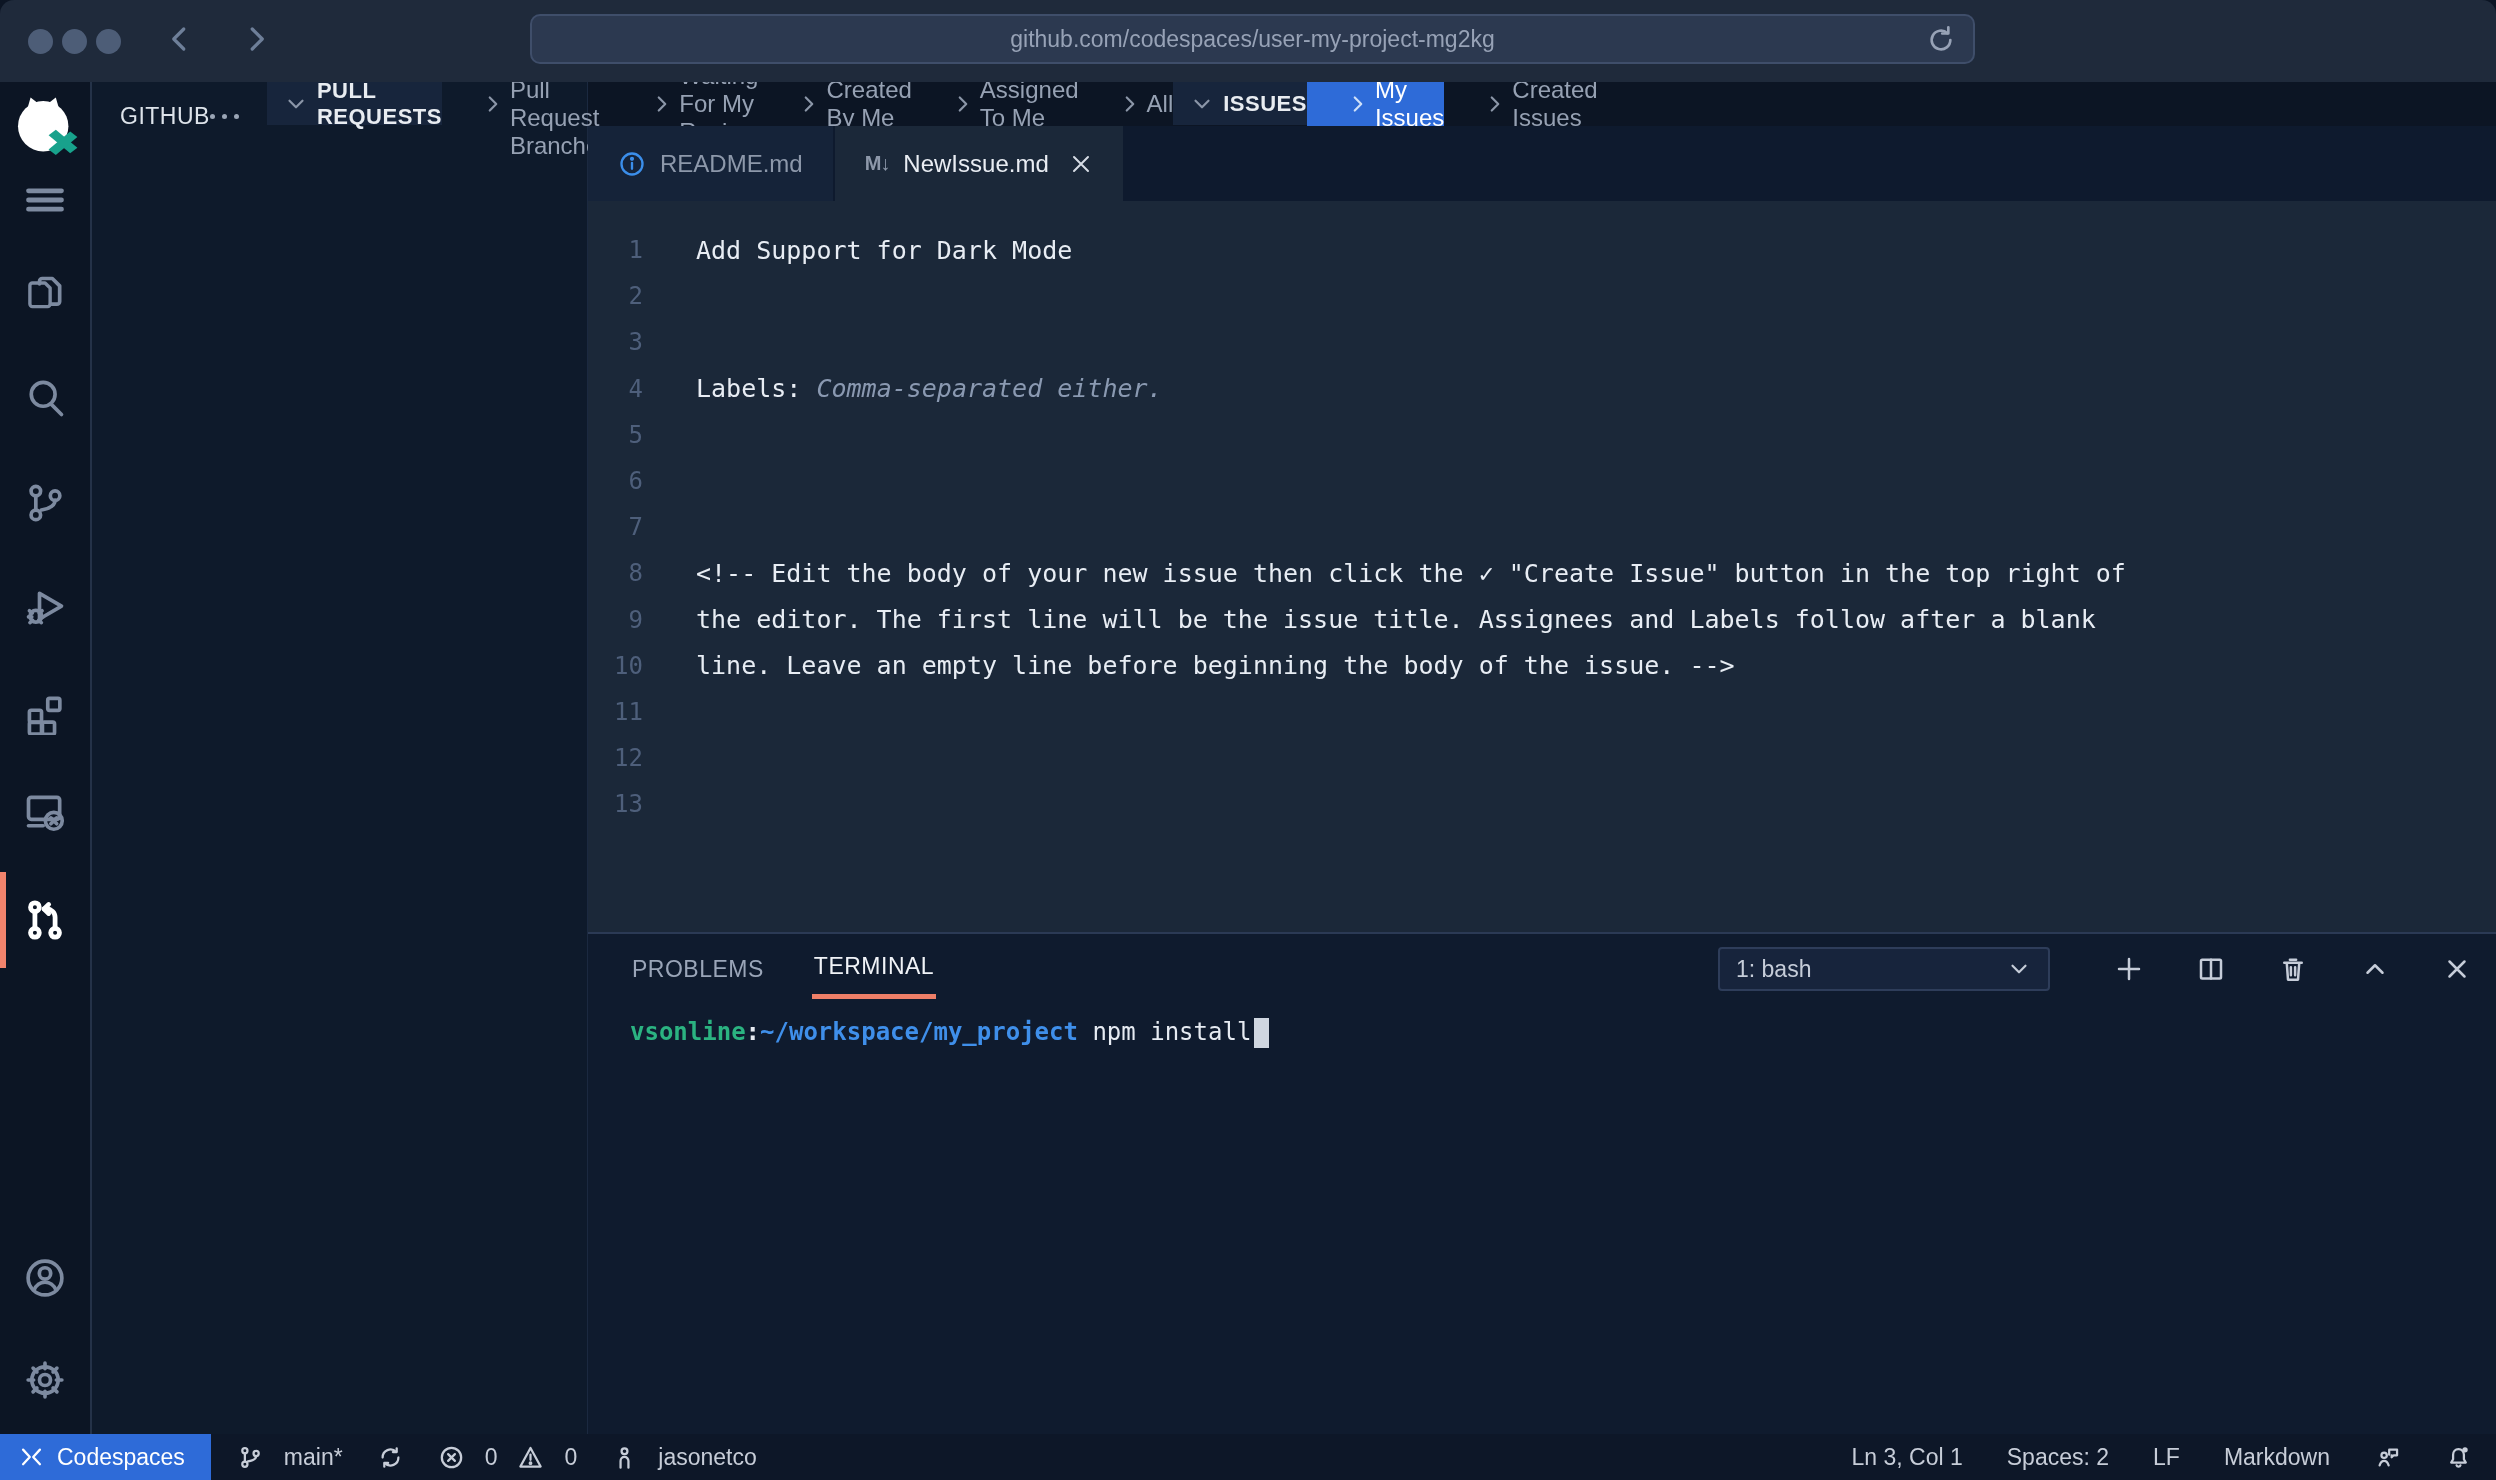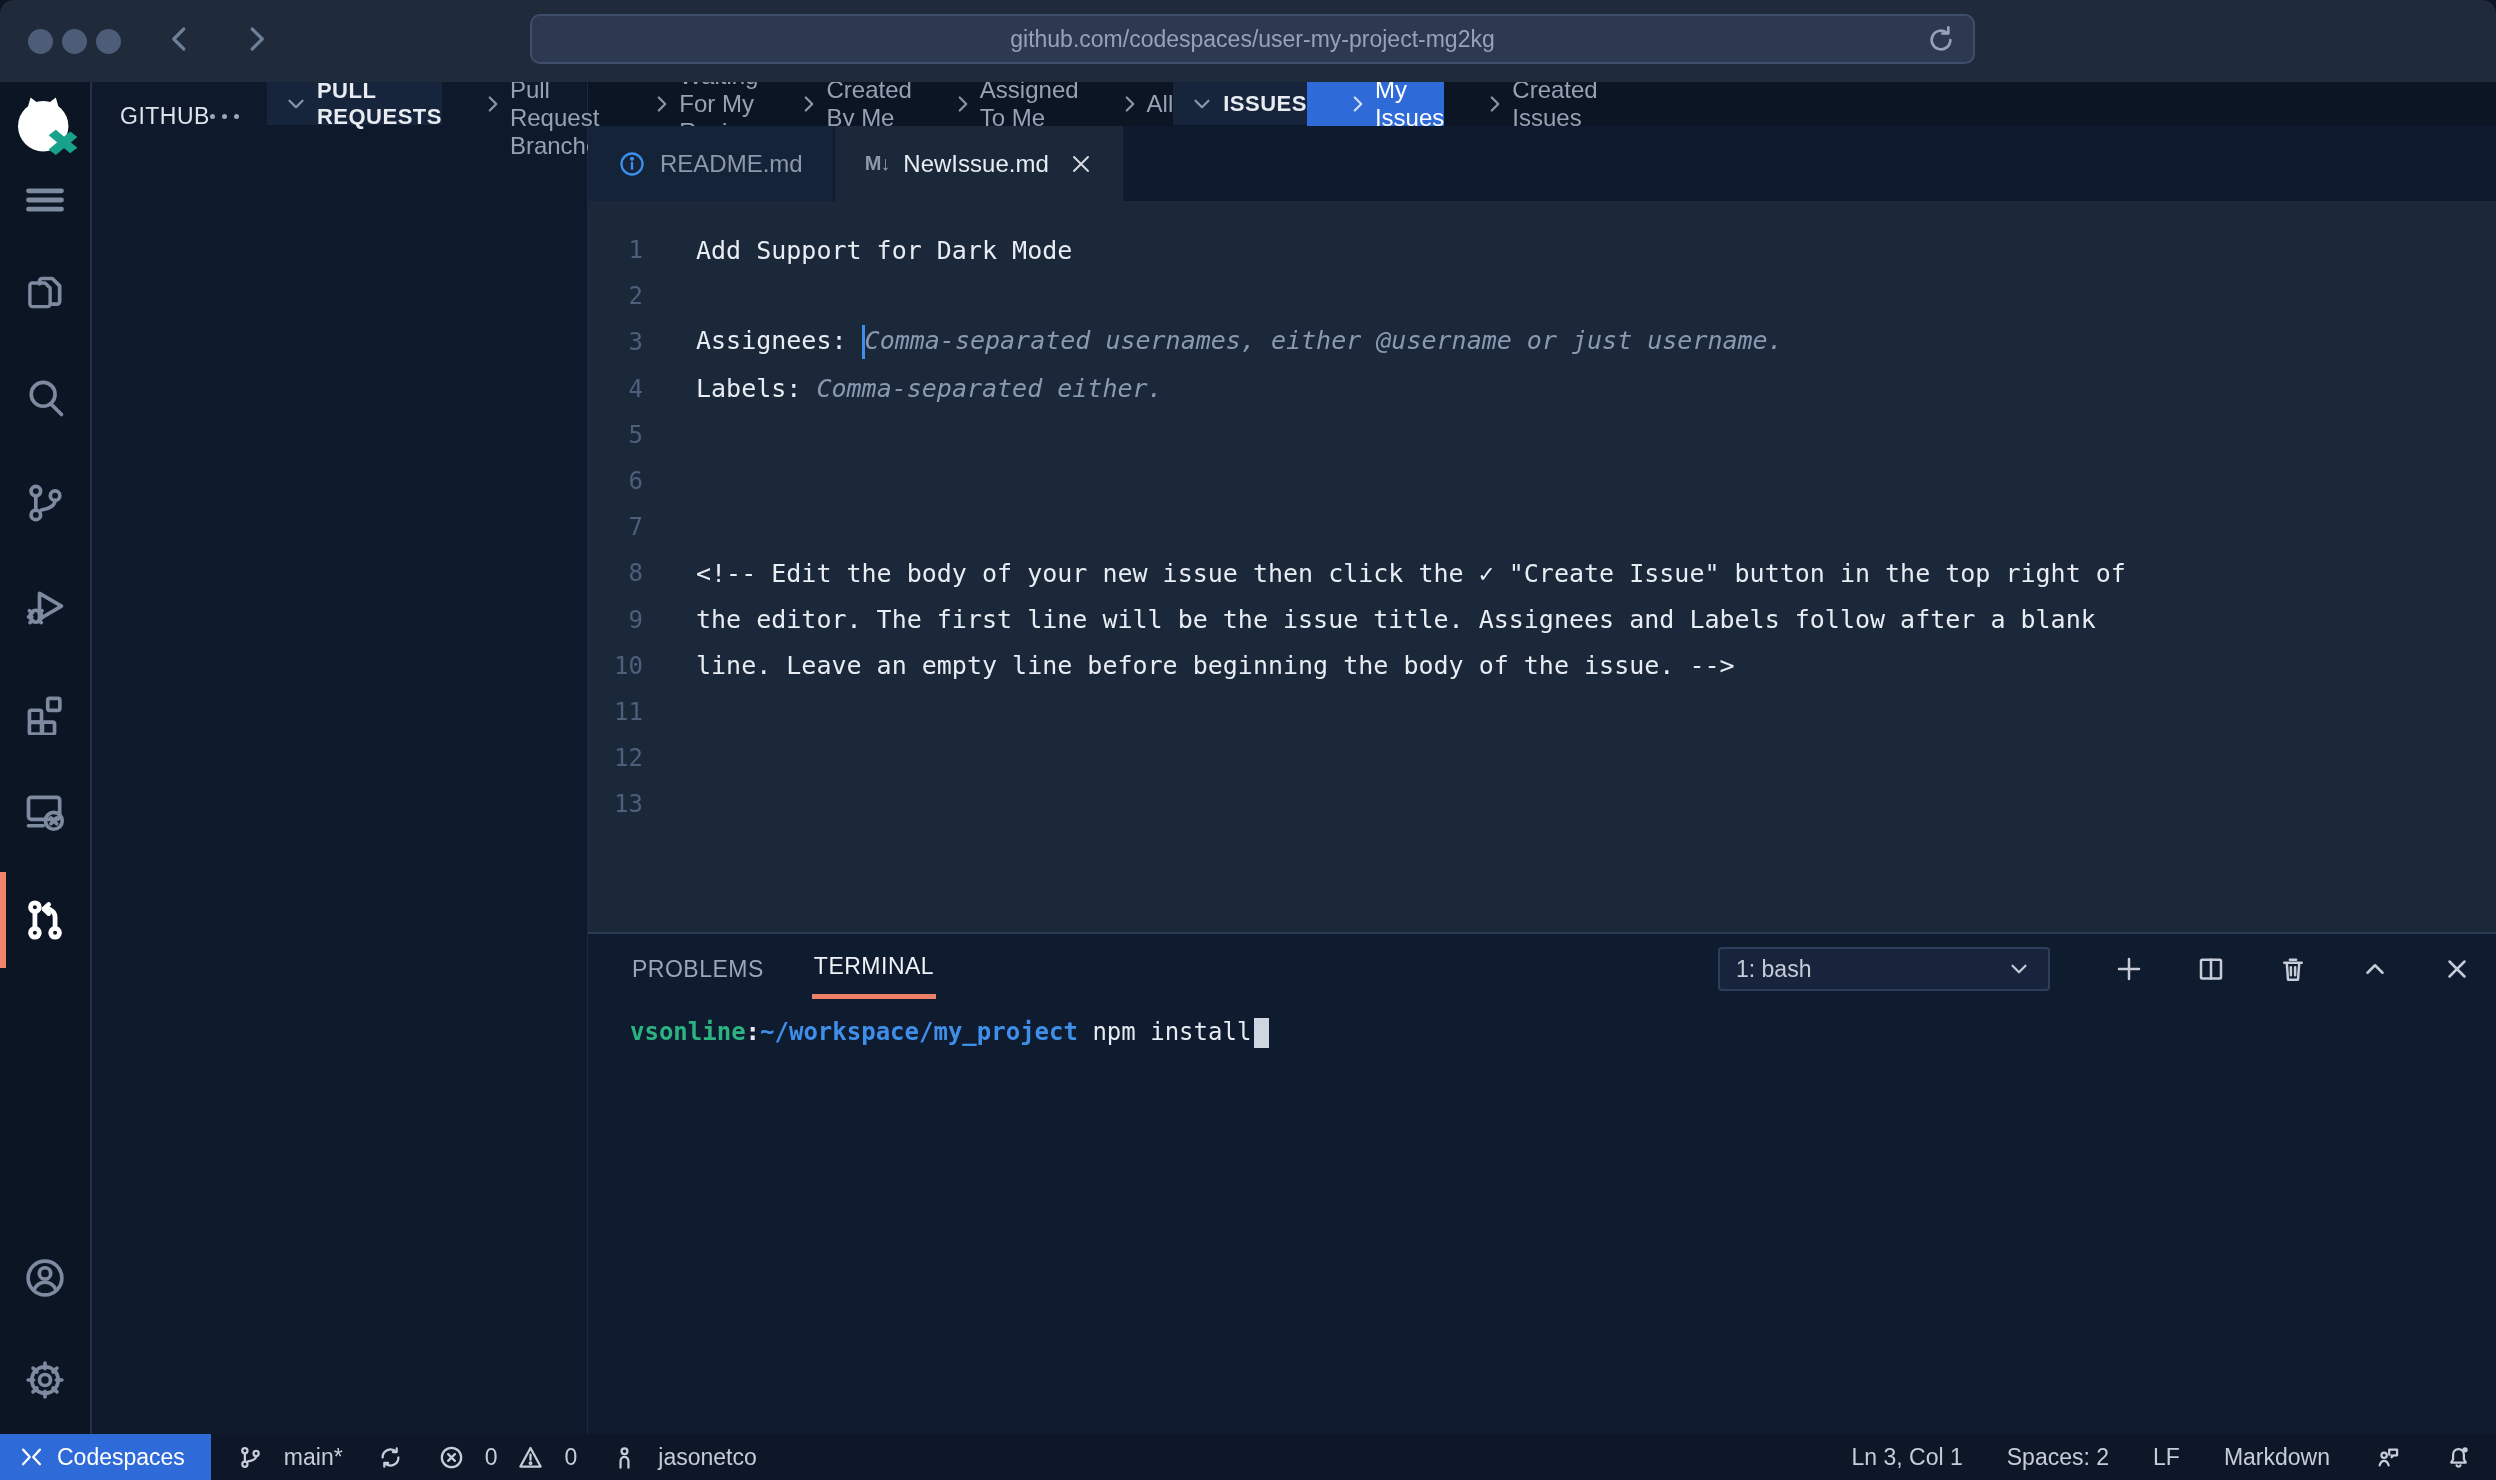--- a/index.html
+++ b/index.html
@@ -317,21 +317,20 @@
         <div class="code-line">
           <span class="ln">1</span>
           <span class="code">Add Support for Dark Mode</span>
         </div>
         <div class="code-line">
           <span class="ln">2</span>
           <span class="code"></span>
         </div>
         <div class="code-line">
           <span class="ln">3</span>
-          <span class="code"><span>Assignees: </span><span class="caret"></span><span class="hint">Comma-separated usernames, either @username or just username.</span></span>
         </div>
         <div class="code-line">
           <span class="ln">4</span>
           <span class="code"><span>Labels: </span><span class="hint">Comma-separated either.</span></span>
         </div>
         <div class="code-line">
           <span class="ln">5</span>
           <span class="code"></span>
         </div>
         <div class="code-line">

